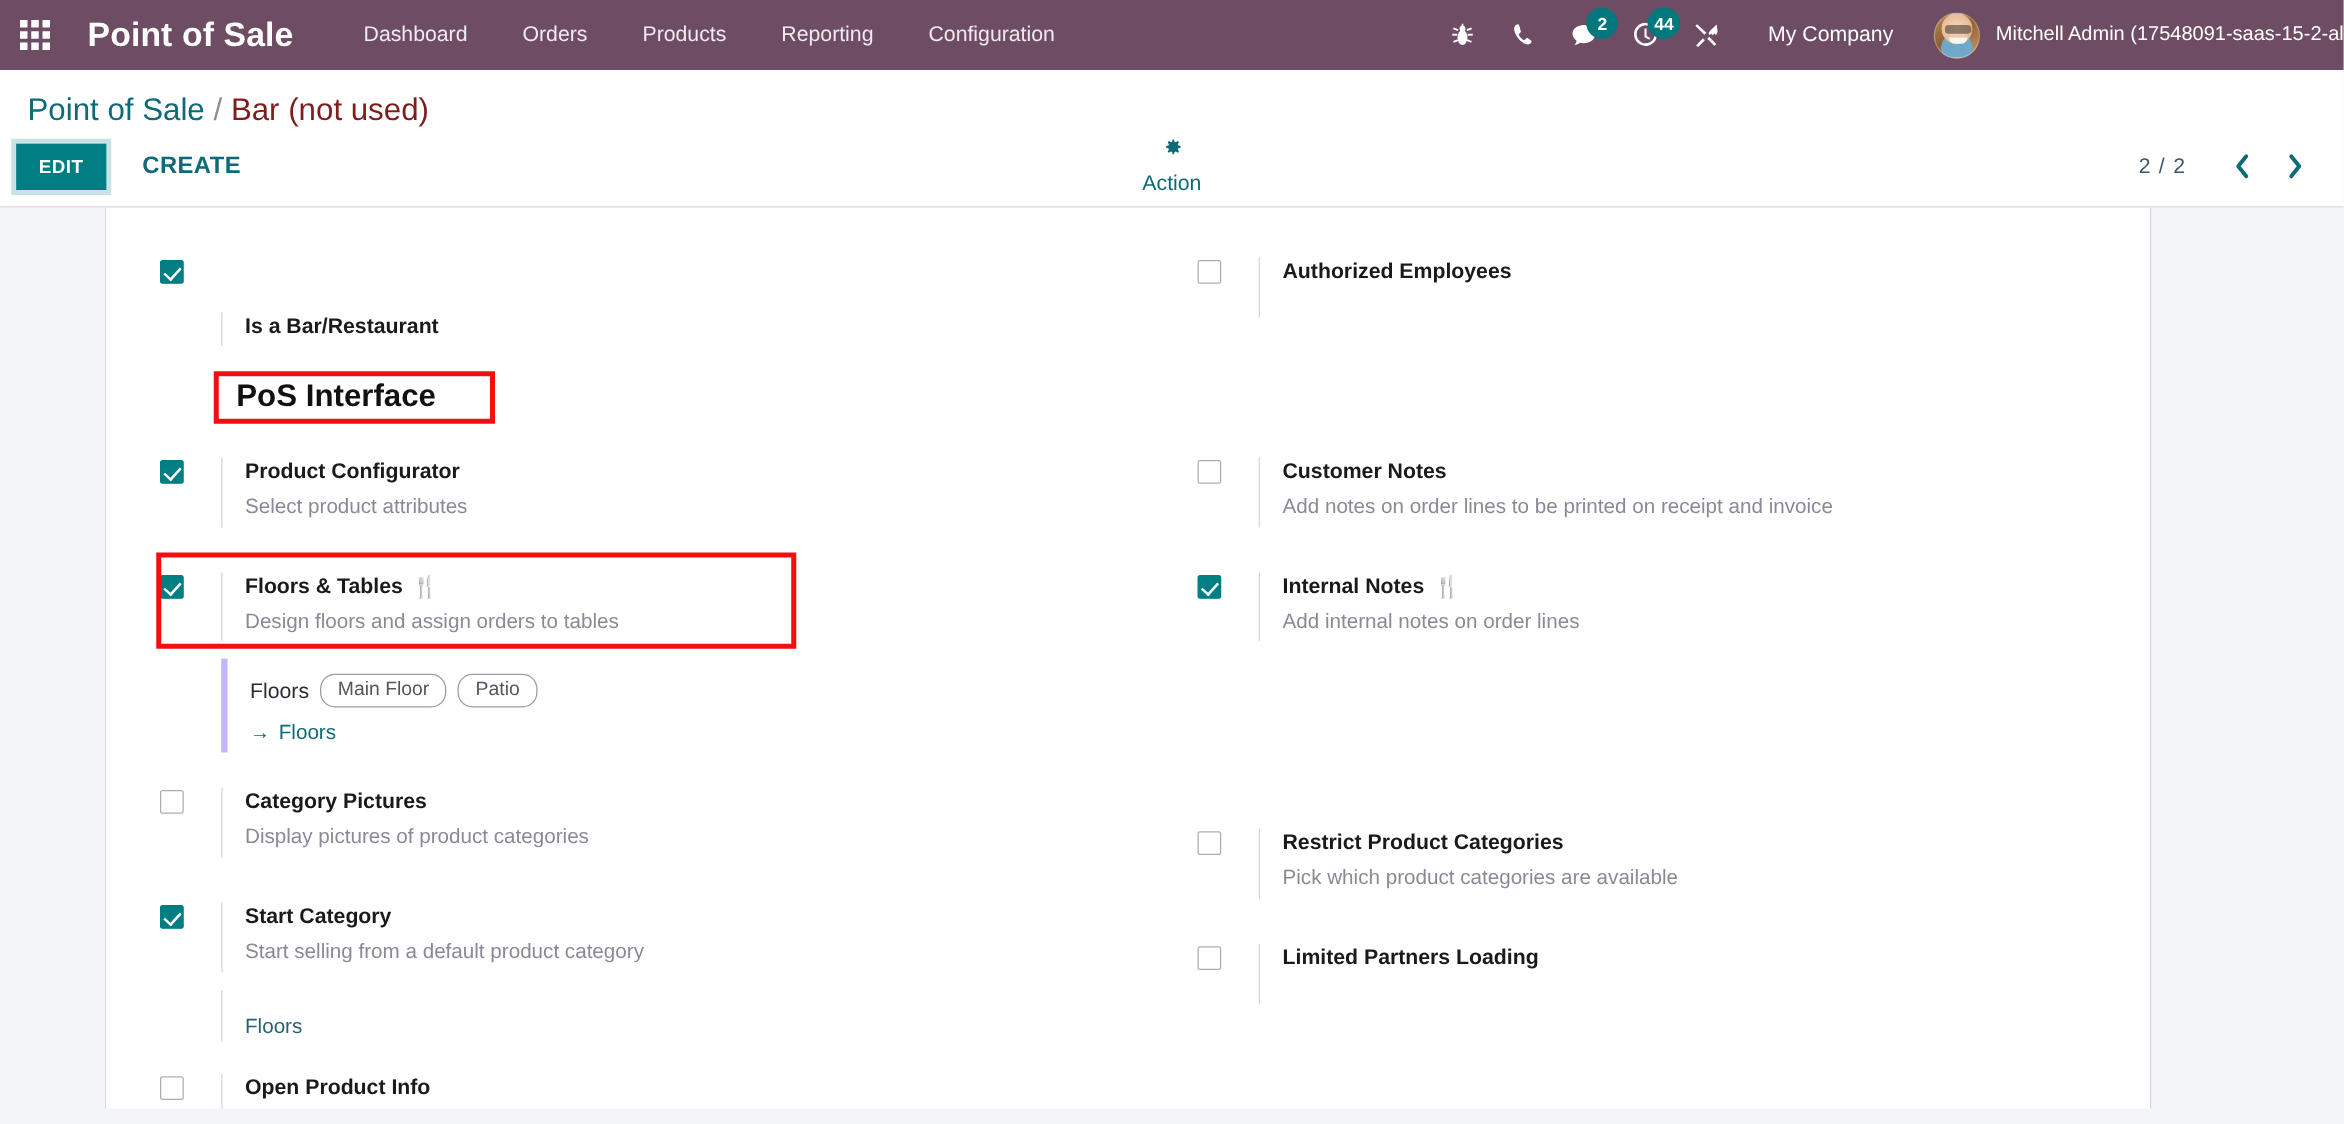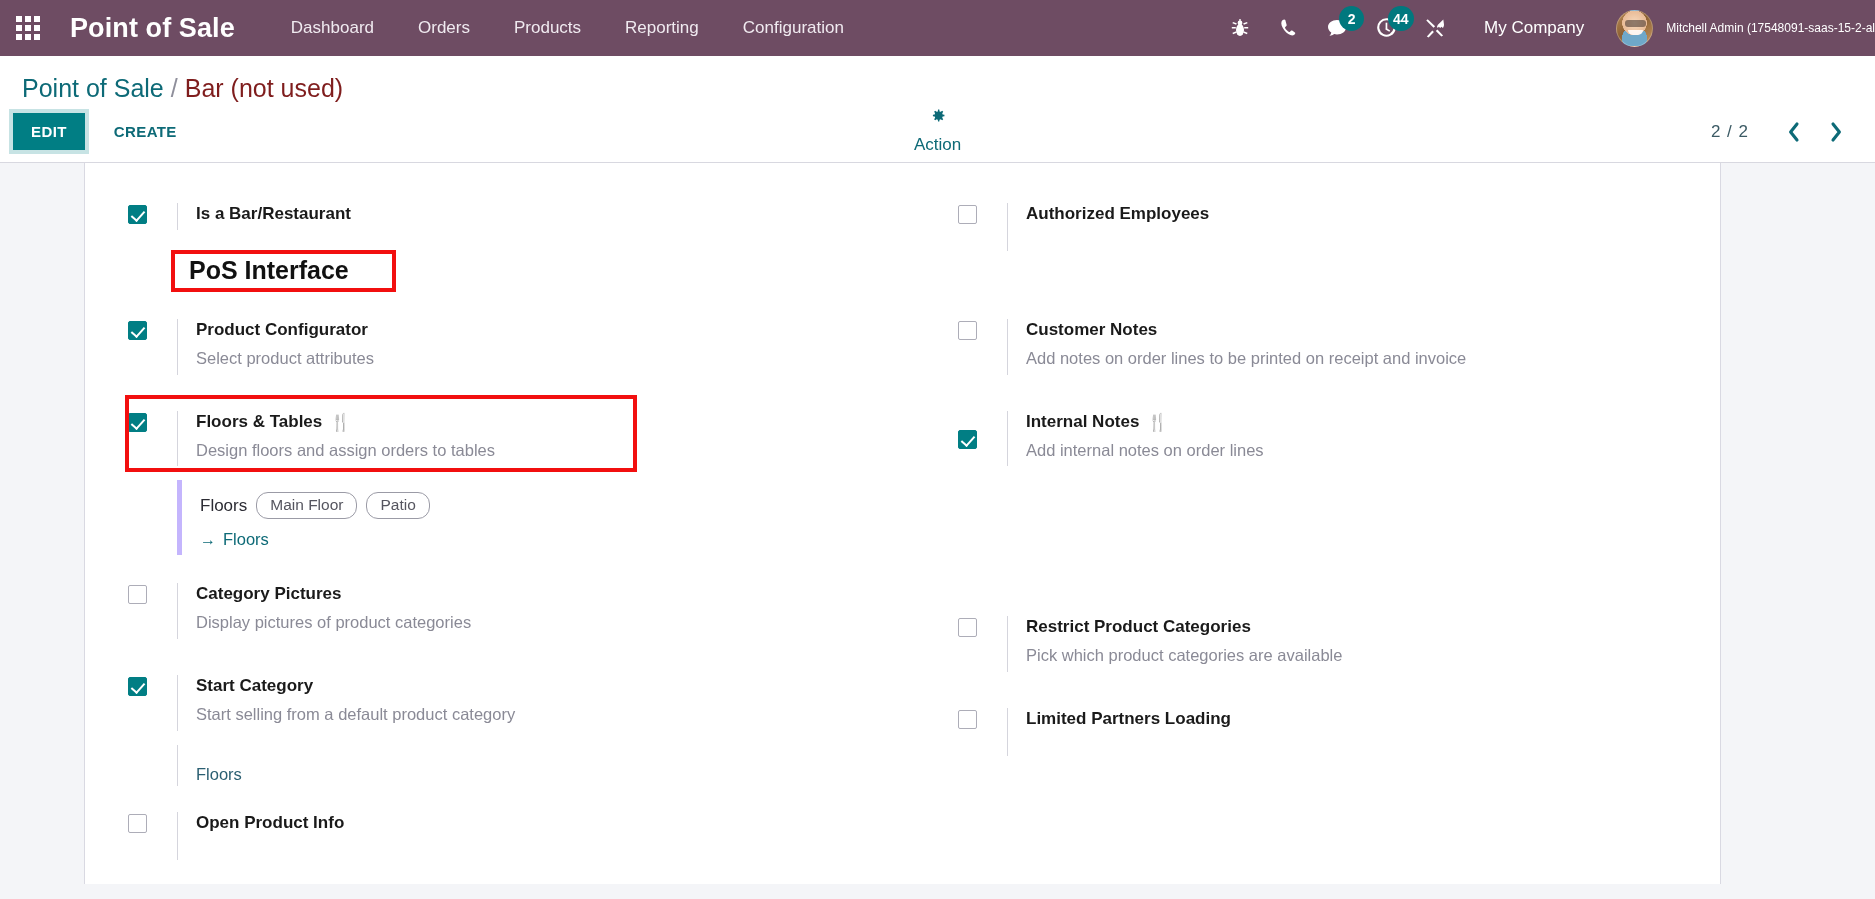--- a/index.html
+++ b/index.html
@@ -107,21 +107,21 @@
   }
   .avatar::after {
     content: "";
     position: absolute;
     left: 11px; top: 19px;
     width: 15px; height: 5px;
     border-radius: 0 0 8px 8px;
     background: rgba(255,255,255,0.85);
   }
   .user-name {
-    font-size: 12px;
+    font-size: 16px;
     color: #ffffff;
     margin-left: 13px;
     white-space: nowrap;
   }
 
   
   .control-panel {
     background: #ffffff;
     border-bottom: 1px solid #d8d8e0;
     padding: 0;
@@ -159,21 +159,21 @@
     letter-spacing: 0.4px;
     padding: 9px 17px;
     cursor: pointer;
     border-radius: 0;
     font-family: "Liberation Sans", sans-serif;
   }
   .btn-create {
     background: transparent;
     border: none;
     color: #0d6a77;
-    font-size: 15px;
+    font-size: 19px;
     font-weight: bold;
     letter-spacing: 0.4px;
     padding: 9px 15px;
     margin-left: 14px;
     cursor: pointer;
     font-family: "Liberation Sans", sans-serif;
   }
   .action-menu {
     position: absolute;
     left: 50%;
@@ -505,21 +505,21 @@
   <div class="gutter-left"></div>
 
   <div class="settings-sheet">
 
     <div class="settings-grid">
       <div class="col">
         <div class="setting-row tight">
           <div class="cb-cell">
             <div class="checkbox checked"></div>
           </div>
-          <div class="setting-text" style="min-height:26px;">
+          <div class="setting-text" style="min-height:26px;margin-top:44px;">
             <div class="setting-title">
               <span>Is a Bar/Restaurant</span>
             </div>
           </div>
         </div>
 
         <div class="section-heading-wrap" style="position:relative;">
           <div class="section-heading">PoS Interface</div>
           <div class="annot" style="left:43px; top:6px; width:225px; height:42px;"></div>
         </div>
@@ -628,21 +628,21 @@
             <div class="checkbox"></div>
           </div>
           <div class="setting-text">
             <div class="setting-title">
               <span>Customer Notes</span>
             </div>
             <div class="setting-desc">Add notes on order lines to be printed on receipt and invoice</div>
           </div>
         </div>
 
-        <div class="setting-row" style="margin-bottom:150px;align-items:center;">
+        <div class="setting-row" style="margin-bottom:150px;">
           <div class="cb-cell">
             <div class="checkbox checked"></div>
           </div>
           <div class="setting-text">
             <div class="setting-title">
               <span>Internal Notes</span>
               <span class="emoji-icon">🍴</span>
             </div>
             <div class="setting-desc">Add internal notes on order lines</div>
           </div>

